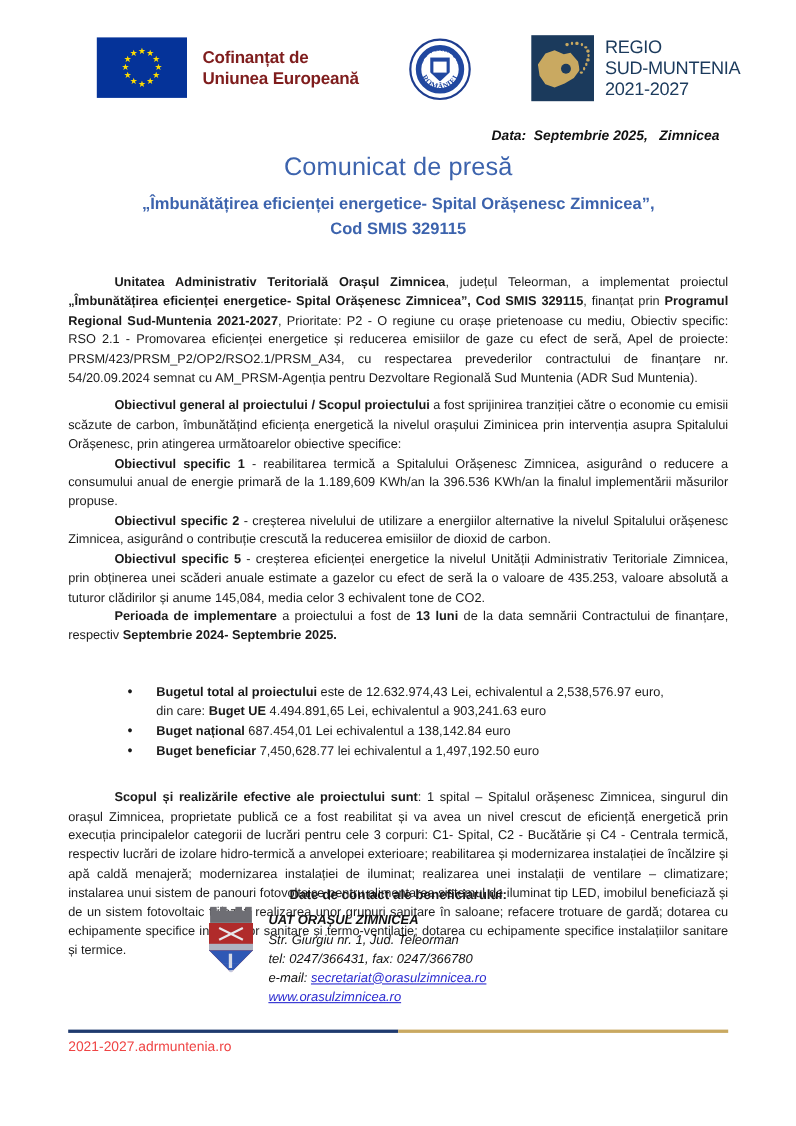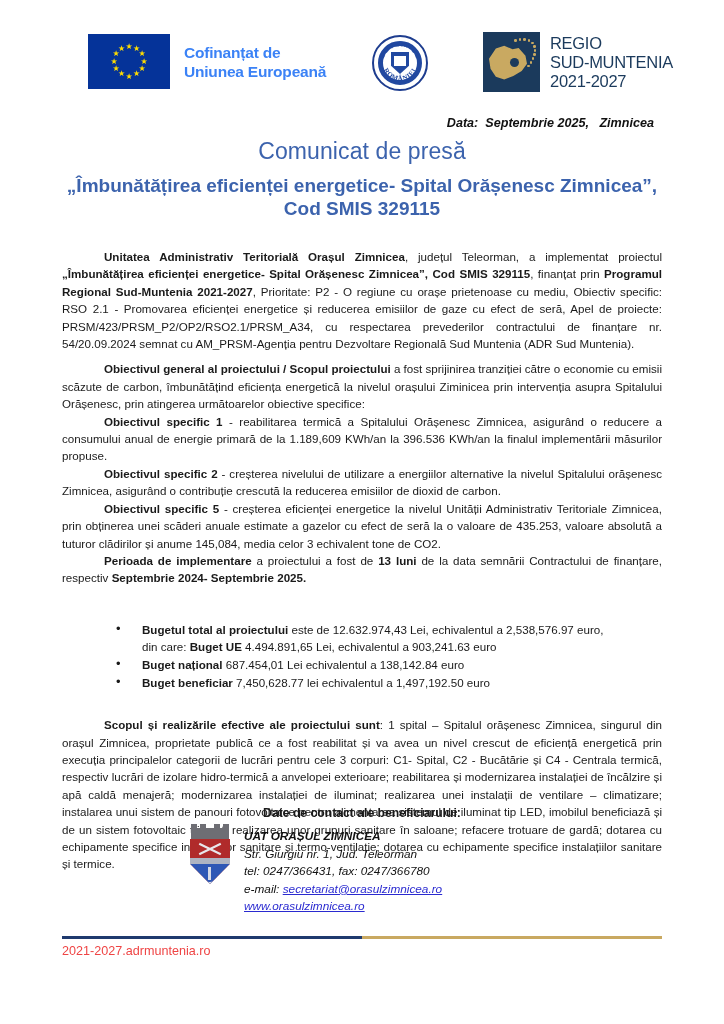--- a/index.html
+++ b/index.html
@@ -49,21 +49,21 @@
   .eu-flag .star {
     position: absolute;
     color: #ffdd00;
     font-size: 8px;
     line-height: 8px;
     width: 8px;
     height: 8px;
     text-align: center;
   }
   .eu-text {
-    color: #3b82f6;
+    color: #7f1d1d;
     font-weight: bold;
     font-size: 15.5px;
     line-height: 19px;
     letter-spacing: -0.2px;
     white-space: pre-line;
   }
 
   .logo-gov {
     position: absolute;
     left: 372px;
@@ -189,21 +189,21 @@
     font-size: 23px;
     color: #3c63ad;
     letter-spacing: 0.1px;
   }
   .subtitle {
     position: absolute;
     left: 62px;
     top: 174px;
     width: 600px;
     text-align: center;
-    font-size: 19px;
+    font-size: 15px;
     font-weight: bold;
     color: #3c63ad;
     line-height: 23px;
   }
 
   
   .body-area {
     position: absolute;
     left: 62px;
     top: 248px;

